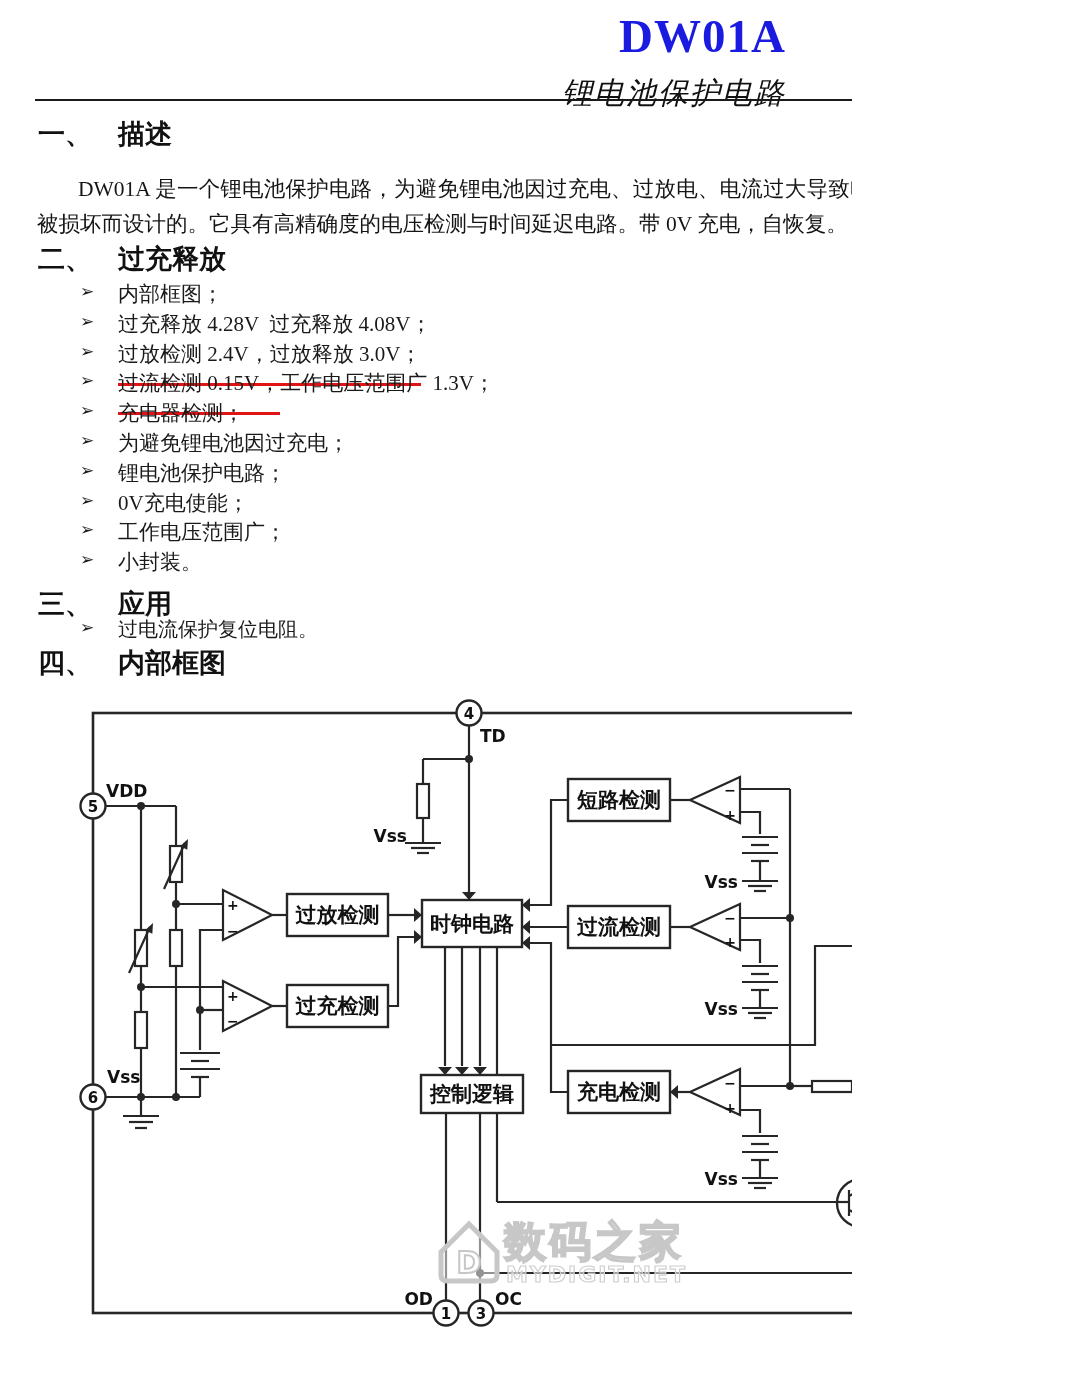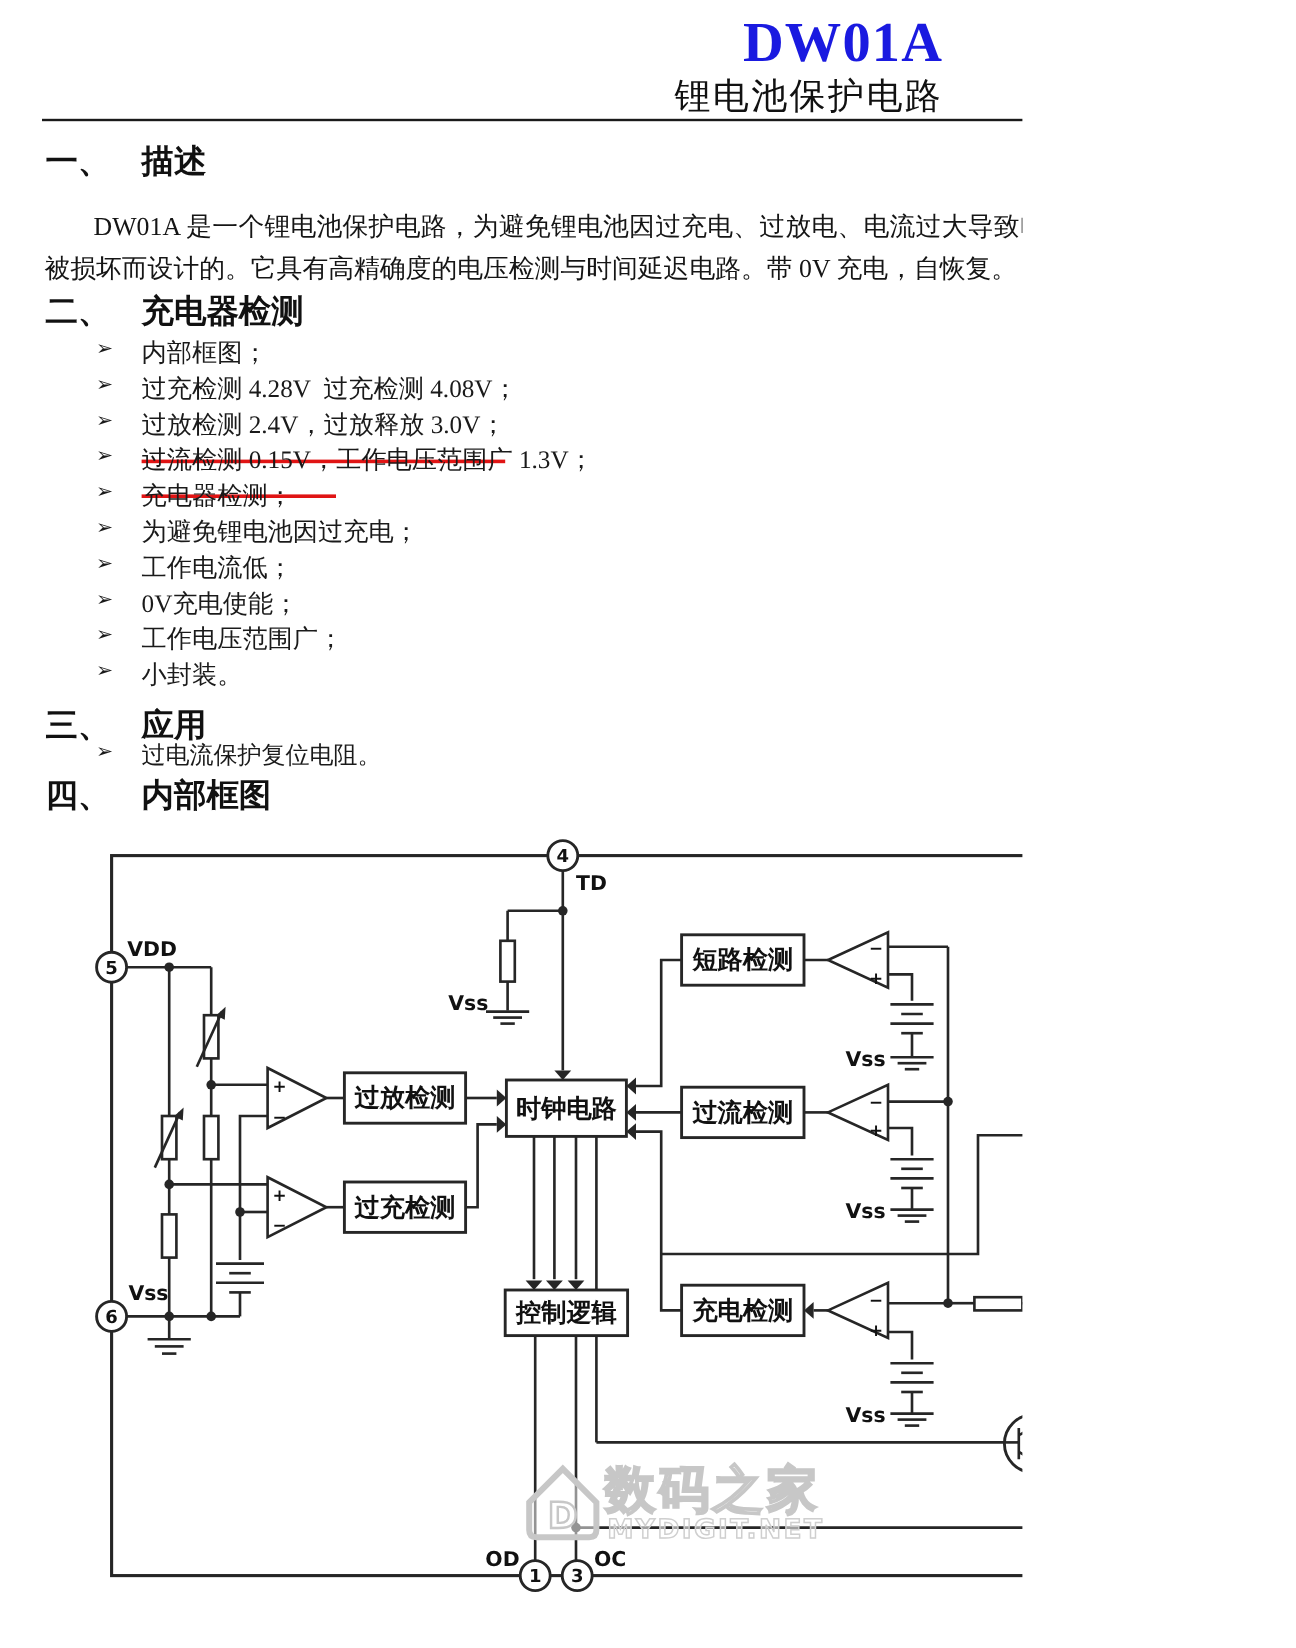--- a/index.html
+++ b/index.html
@@ -3,21 +3,21 @@
 <meta charset="utf-8">
 <style>
   :root{ --accent:#1a1ae0; --red:#e01414; --ink:#1a1a1a; }
   *{box-sizing:border-box;}
   body{margin:0;background:#fff;}
   .page{position:relative;width:852px;height:1373px;background:#fff;overflow:hidden;
         font-family:"Liberation Serif","DejaVu Serif",serif;color:var(--ink);}
 
   .brand{position:absolute;top:12px;right:66px;text-align:right;}
   .brand .t{font-weight:bold;font-size:47px;line-height:48px;color:var(--accent);letter-spacing:1px;}
-  .brand .s{font-size:30px;line-height:34px;letter-spacing:2px;color:#111;margin-top:4px;}
+  .brand .s{font-size:30px;line-height:34px;letter-spacing:2px;color:#111;margin-top:16px;font-style:italic;}
   .rule{position:absolute;top:99px;left:35px;width:1010px;height:2px;background:#1a1a1a;}
 
   .sec{position:absolute;left:38px;display:flex;font-weight:bold;font-size:27px;color:#111;}
   .sec .num{width:80px;}
   .sec1{top:116px;} .sec2{top:241px;} .sec3{top:586px;} .sec4{top:645px;}
 
   .para{position:absolute;top:172px;left:37px;width:1008px;font-size:21.5px;line-height:35px;
         text-indent:41px;text-align:justify;color:#151515;}
 
   ul.blist{position:absolute;left:0;margin:0;padding:0;list-style:none;width:1080px;}
@@ -58,31 +58,31 @@
   <div class="rule"></div>
 
   <div class="sec sec1">
     <span class="num">一、</span>
     <span>描述</span>
   </div>
   <div class="para">DW01A 是一个锂电池保护电路，为避免锂电池因过充电、过放电、电流过大导致电池寿命缩短或电池被损坏而设计的。它具有高精确度的电压检测与时间延迟电路。带 0V 充电，自恢复。</div>
 
   <div class="sec sec2">
     <span class="num">二、</span>
-    <span>充电器检测</span>
+    <span>过充释放</span>
   </div>
 
   <ul class="blist features">
     <li><span class="blt">➢</span><span class="marked"></span><span>内部框图；</span></li>
-    <li><span class="blt">➢</span><span class="marked"></span><span>过充检测 4.28V  过充检测 4.08V；</span></li>
+    <li><span class="blt">➢</span><span class="marked"></span><span>过充释放 4.28V  过充释放 4.08V；</span></li>
     <li><span class="blt">➢</span><span class="marked">过放检测 2.4V，过放释放 3.0V；</span><span></span></li>
     <li><span class="blt">➢</span><span class="marked">过流检测 0.15V，</span><span>工作电压范围广 1.3V；</span></li>
     <li><span class="blt">➢</span><span class="marked"></span><span>充电器检测；</span></li>
     <li><span class="blt">➢</span><span class="marked"></span><span>为避免锂电池因过充电；</span></li>
-    <li><span class="blt">➢</span><span class="marked"></span><span>工作电流低；</span></li>
+    <li><span class="blt">➢</span><span class="marked"></span><span>锂电池保护电路；</span></li>
     <li><span class="blt">➢</span><span class="marked"></span><span>0V充电使能；</span></li>
     <li><span class="blt">➢</span><span class="marked"></span><span>工作电压范围广；</span></li>
     <li><span class="blt">➢</span><span class="marked"></span><span>小封装。</span></li>
   </ul>
 
   <div class="sec sec3">
     <span class="num">三、</span>
     <span>应用</span>
   </div>
   <ul class="blist apps">

